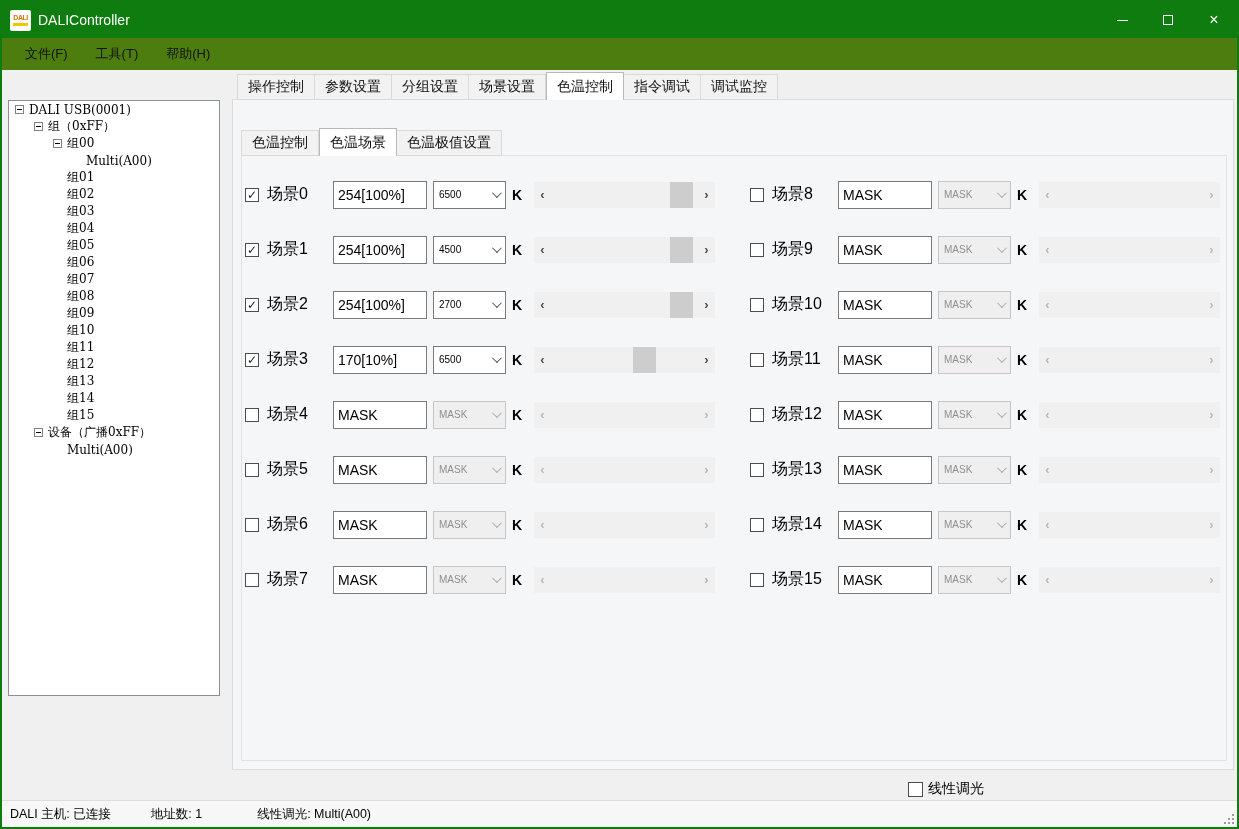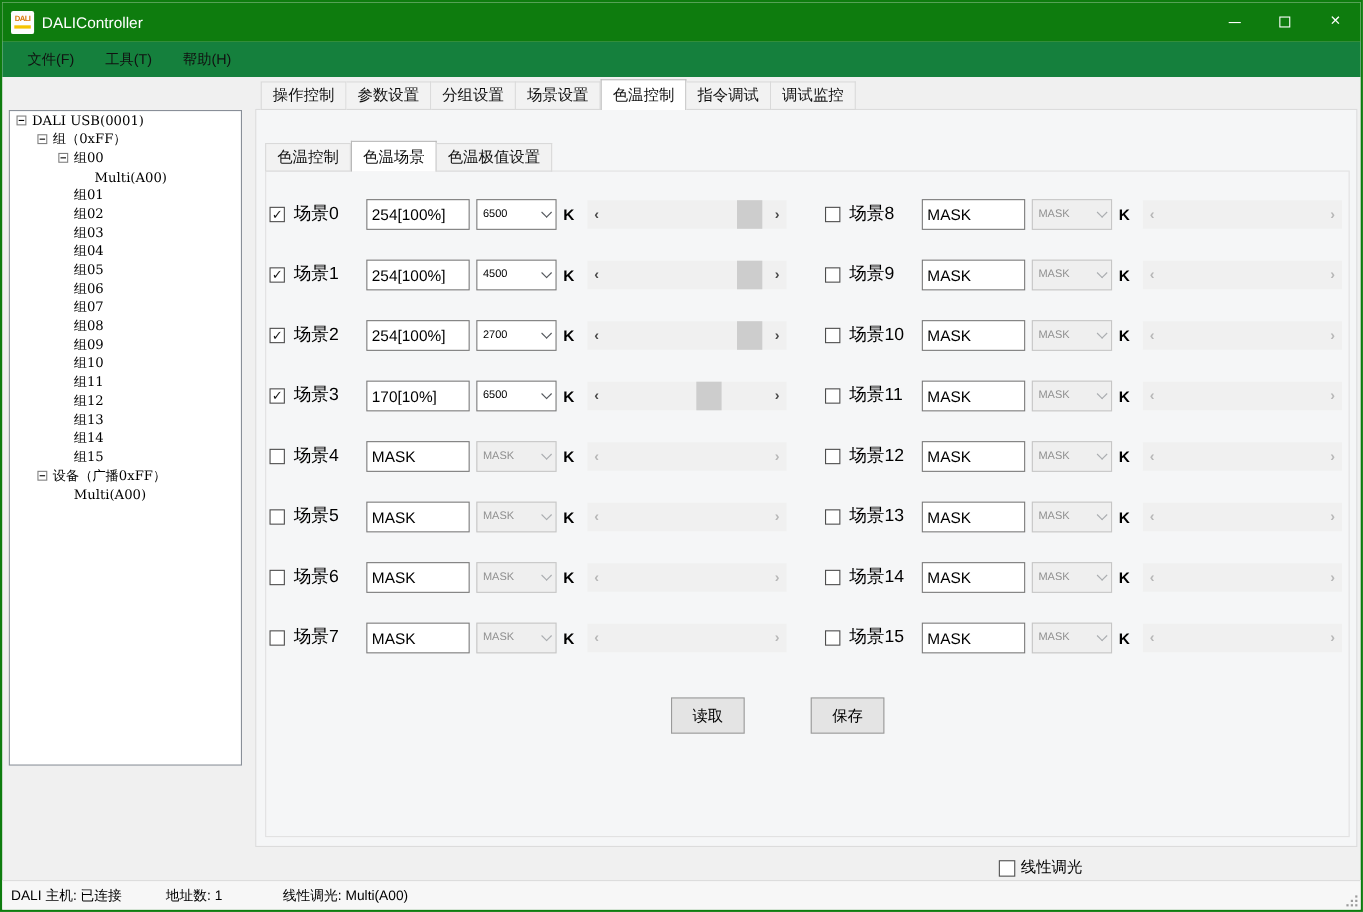--- a/index.html
+++ b/index.html
@@ -17,21 +17,21 @@
   .appicon .dali-txt { font-size:7px; font-weight:bold; color:#d97706; line-height:8px; letter-spacing:-0.5px; }
   .appicon .dali-bar { width:15px; height:3px; background:#f5c400; margin-top:1px; }
   .apptitle { font-size:14px; }
   .wincontrols { margin-left:auto; display:flex; height:36px; }
   .wbtn { width:46px; height:36px; display:flex; align-items:center; justify-content:center; }
   .glyph-min { width:11px; height:1px; background:#fff; }
   .glyph-max { width:10px; height:10px; border:1px solid #fff; }
   .glyph-close { color:#fff; font-size:16px; line-height:16px; }
 
   
-  .menubar { position:absolute; left:0; top:36px; right:0; height:32px; background:#15803d;
+  .menubar { position:absolute; left:0; top:36px; right:0; height:32px; background:#4d7c0f;
              display:flex; align-items:center; padding-left:9px; }
   .menuitem { font-size:13px; color:#111; padding:4px 14px; }
 
   
   .treepanel { position:absolute; left:6px; top:98px; width:212px; height:596px;
                background:#fff; border:1px solid #898f98; overflow:hidden;
                font-family:"DejaVu Serif","Liberation Serif",serif; }
   .tnode { height:17px; display:flex; align-items:center; font-size:12px; color:#000; white-space:nowrap; }
   .texp { width:9px; height:9px; border:1px solid #808080; background:#fff; flex:none;
           margin-right:5px; position:relative; }
@@ -511,24 +511,20 @@
                 </div>
                 <span class="kunit">K</span>
                 <div class="sb disabled">
                   <span class="sb-a">‹</span>
                   <div class="sb-track"></div>
                   <span class="sb-a">›</span>
                 </div>
               </div>
             </div>
           </div>
-        <div class="btnrow">
-          <button class="pushbtn">读取</button>
-          <button class="pushbtn">保存</button>
-        </div>
       </div>
     </div>
   </div>
 
   <div class="lineardim">
     <span class="cb"></span>
     <span class="ldlabel">线性调光</span>
   </div>
 
   <div class="statusbar">

